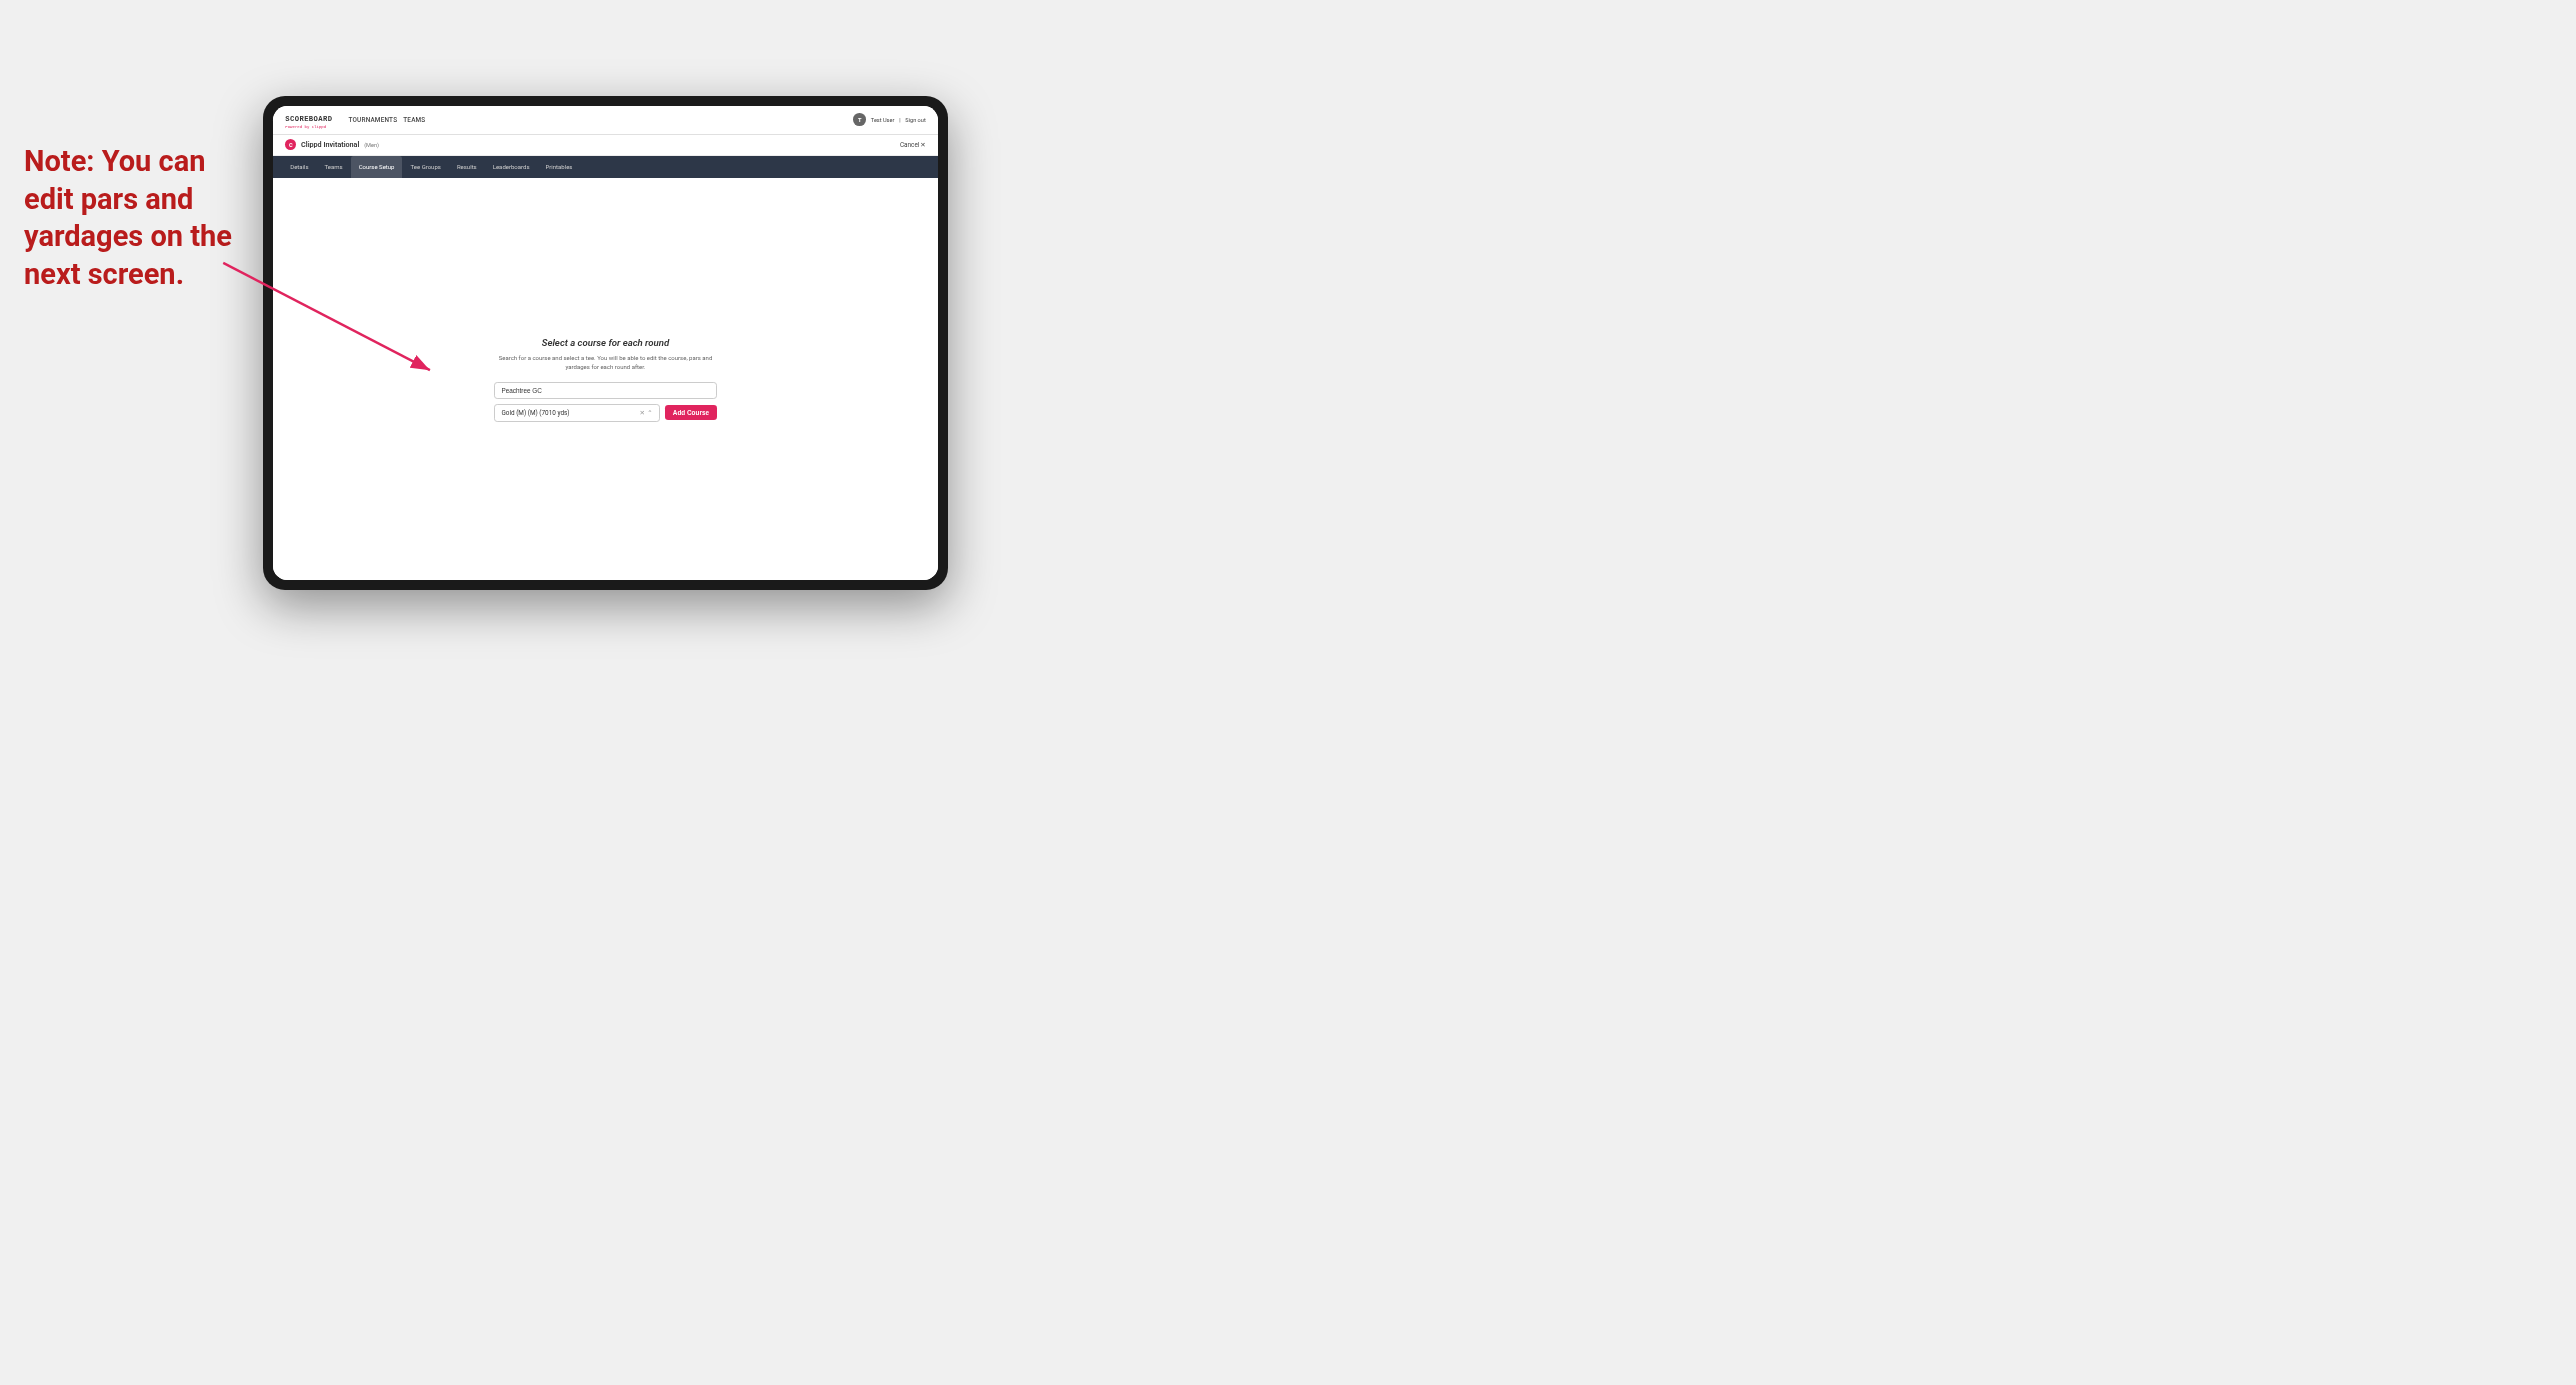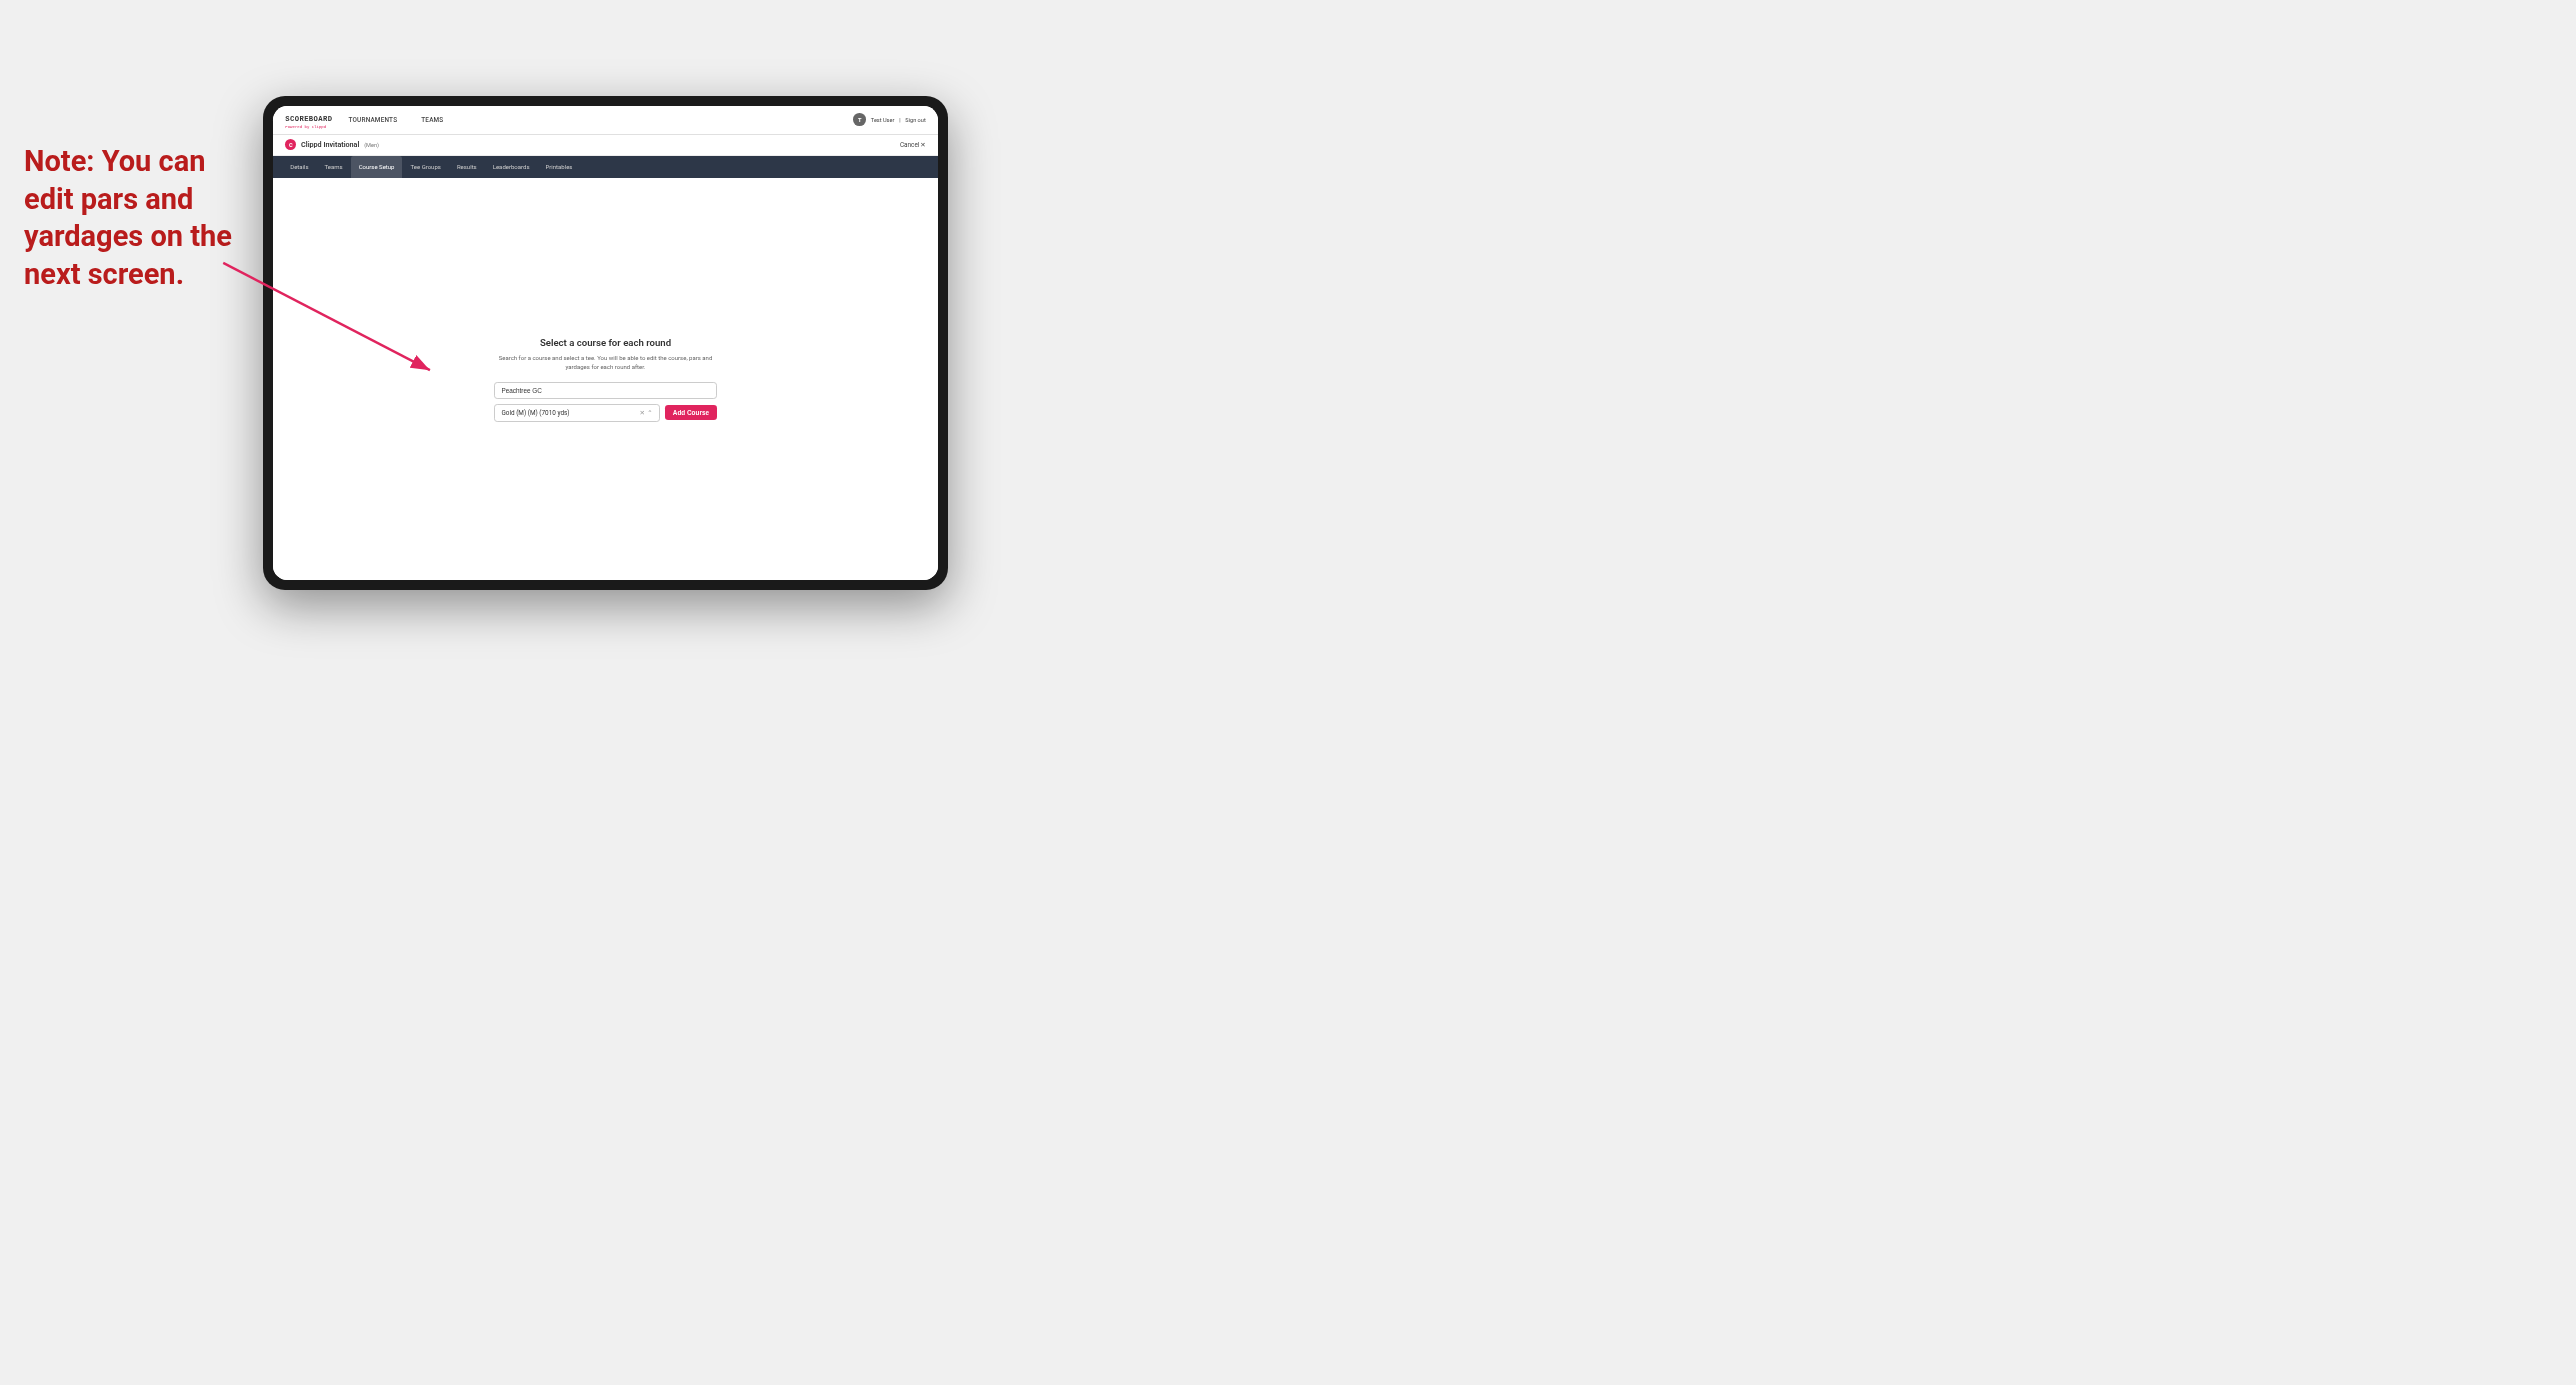--- a/index.html
+++ b/index.html
@@ -78,21 +78,21 @@
       letter-spacing: 0.4px;
       line-height: 1;
     }
     .logo-sub {
       font-size: 4px;
       color: #e0245e;
       display: block;
     }
     .top-nav-links {
       display: flex;
-      gap: 24px;
+      gap: 6px;
       flex: 1;
     }
     .top-nav-link {
       font-size: 6.4px;
       color: #444;
       font-weight: 500;
       cursor: pointer;
       text-transform: uppercase;
       letter-spacing: 0.2px;
     }
@@ -197,20 +197,21 @@
     }
     .course-selector {
       text-align: center;
       width: 223px;
     }
     .course-selector h2 {
       font-size: 9.6px;
       font-weight: 600;
       color: #333;
       margin-bottom: 6.4px;
+      font-style: italic;
     }
     .course-selector p {
       font-size: 6px;
       color: #666;
       line-height: 1.4;
       margin-bottom: 9.6px;
     }
     .course-search-input {
       width: 100%;
       border: 0.8px solid #ccc;

